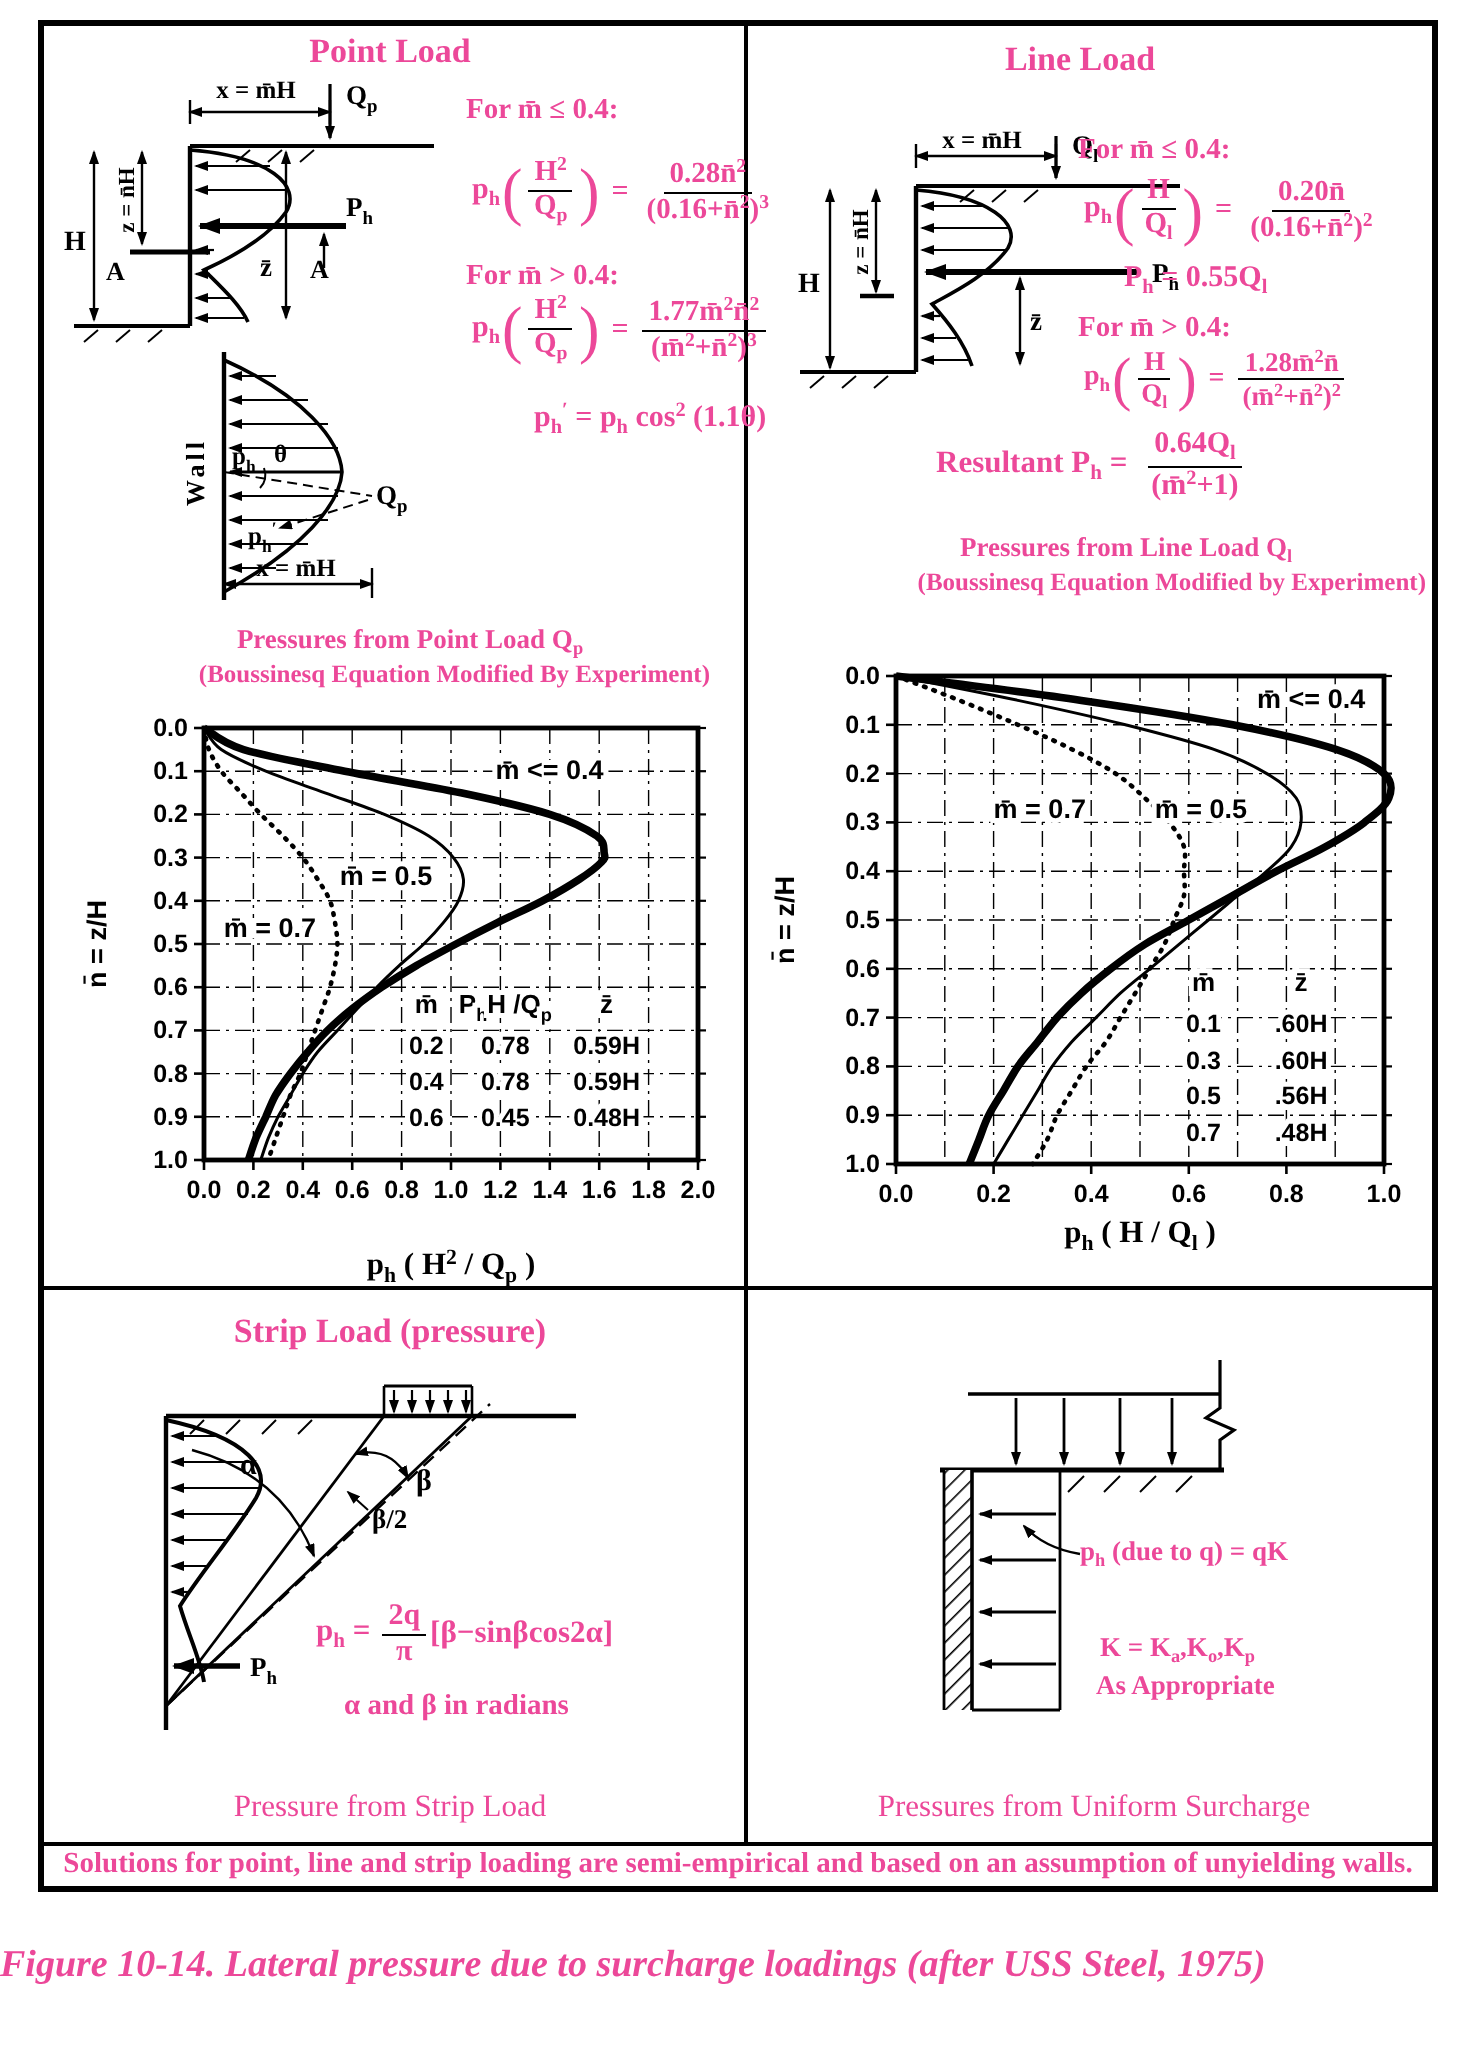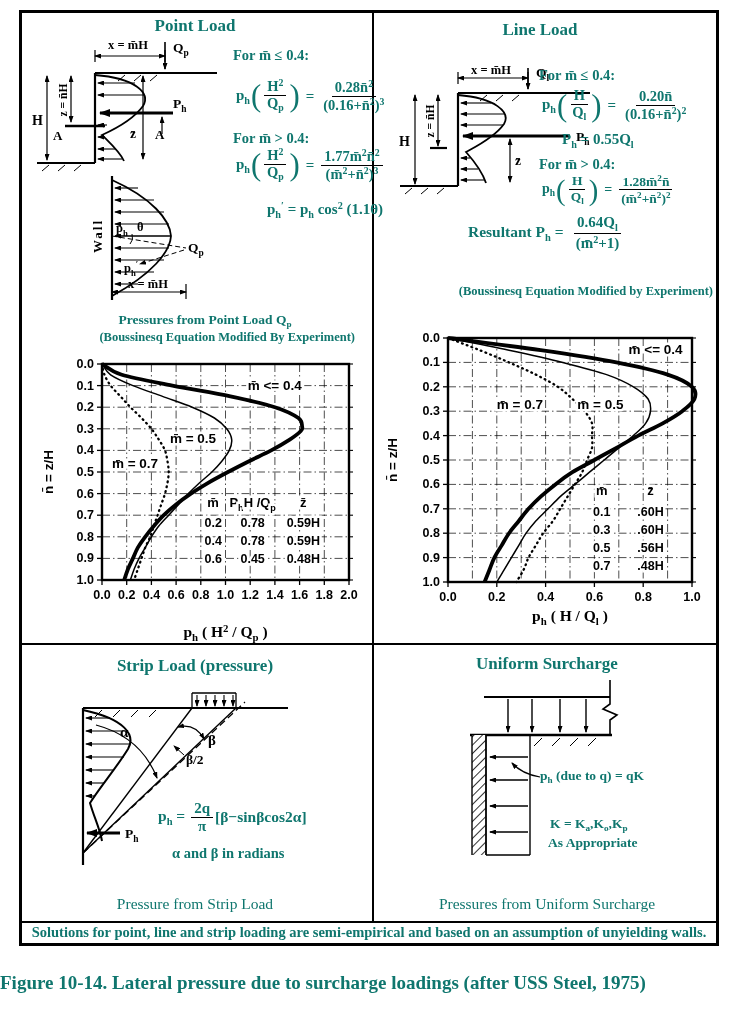--- a/index.html
+++ b/index.html
@@ -1,16 +1,16 @@
 <!DOCTYPE html>
 <html><head>
 <meta charset="utf-8">
 <style>
   html,body{margin:0;padding:0;background:#fff;}
-  .page{position:relative;width:738px;height:1024px;background:#fff;color:#0f766e;
+  .page{position:relative;width:738px;height:1024px;background:#fff;color:#ec4899;
         font-family:"Liberation Serif",serif;overflow:hidden;}
   .abs{position:absolute;}
   .frame{position:absolute;left:19px;top:10px;width:700px;height:936px;border:3px solid #000;box-sizing:border-box;}
   .vdiv,.hdiv{position:absolute;background:#000;}
   .qtitle{font-weight:bold;font-size:17px;text-align:center;white-space:nowrap;}
   .cond{font-weight:bold;font-size:14.5px;white-space:nowrap;}
   .eq{font-weight:bold;font-size:15px;display:flex;align-items:center;white-space:nowrap;}
   .eq2{font-weight:bold;font-size:15px;white-space:nowrap;}
   .frac{display:inline-flex;flex-direction:column;align-items:center;line-height:1.1;margin:0 2px;text-align:center;font-size:14.5px;}
   .frac .num{border-bottom:1.5px solid #000;padding:0 3px;}
@@ -335,20 +335,21 @@
   </div>
   <div class="abs eq" style="left:468px;top:214px;font-size:15.5px;">
     <span>Resultant P<span class="sb">h</span> =</span>
       <span style="width:8px;"></span>
       <span class="frac" style="font-size:15px;">
         <span class="num">0.64Q<span class="sb">l</span></span>
         <span class="den">(m̄<span class="sp">2</span>+1)</span>
       </span>
   </div>
 
+  <div class="abs ctitle" style="left:413px;top:266px;width:300px;">Pressures from Line Load Q<span class="sb">l</span></div>
   <div class="abs csub" style="left:413px;top:284px;width:300px;">(Boussinesq Equation Modified by Experiment)</div>
   <div class="abs chart" style="left:384px;top:326px;width:332px;height:302px;"><svg width="332" height="302" viewBox="0 0 332 302">
         <line x1="88.4" y1="12" x2="88.4" y2="256" stroke="#000" stroke-width="0.7" stroke-dasharray="8 3 1.5 3"></line>
         <line x1="112.80000000000001" y1="12" x2="112.80000000000001" y2="256" stroke="#000" stroke-width="0.7" stroke-dasharray="8 3 1.5 3"></line>
         <line x1="137.20000000000002" y1="12" x2="137.20000000000002" y2="256" stroke="#000" stroke-width="0.7" stroke-dasharray="8 3 1.5 3"></line>
         <line x1="161.60000000000002" y1="12" x2="161.60000000000002" y2="256" stroke="#000" stroke-width="0.7" stroke-dasharray="8 3 1.5 3"></line>
         <line x1="186" y1="12" x2="186" y2="256" stroke="#000" stroke-width="0.7" stroke-dasharray="8 3 1.5 3"></line>
         <line x1="210.4" y1="12" x2="210.4" y2="256" stroke="#000" stroke-width="0.7" stroke-dasharray="8 3 1.5 3"></line>
         <line x1="234.79999999999998" y1="12" x2="234.79999999999998" y2="256" stroke="#000" stroke-width="0.7" stroke-dasharray="8 3 1.5 3"></line>
         <line x1="259.2" y1="12" x2="259.2" y2="256" stroke="#000" stroke-width="0.7" stroke-dasharray="8 3 1.5 3"></line>
@@ -482,21 +483,20 @@
       <span style="width:4px;"></span>
       <span class="frac" style="font-size:15px;">
         <span class="num">2q</span>
         <span class="den">π</span>
       </span>
       <span>[β−sinβcos2α]</span>
   </div>
   <div class="abs eq2" style="left:172px;top:845px;font-size:14.5px;">α and β in radians</div>
   <div class="abs qcap" style="left:45px;top:895px;width:300px;">Pressure from Strip Load</div>
 
-  <div class="abs qtitle" style="left:397px;top:654px;width:300px;">Uniform Surcharge</div>
 
   <svg class="abs diag" style="left:420px;top:678px;" width="295" height="190" viewBox="0 0 295 190">
     <defs>
       <pattern id="wallhatch" width="6" height="6" patternUnits="userSpaceOnUse" patternTransform="rotate(45)">
         <rect width="6" height="6" fill="#fff"></rect>
         <line x1="0" y1="0" x2="0" y2="6" stroke="#000" stroke-width="1.6"></line>
       </pattern>
     <marker id="ar4" markerWidth="7" markerHeight="5" refX="6" refY="2.5" orient="auto" markerUnits="userSpaceOnUse">
           <path d="M0,0 L7,2.5 L0,5 z" fill="#000"></path>
         </marker>
@@ -528,14 +528,14 @@
     <line class="ln" x1="108" y1="128" x2="70" y2="128" stroke-width="1.4" marker-end="url(#ar4)"></line>
     <line class="ln" x1="108" y1="154" x2="70" y2="154" stroke-width="1.4" marker-end="url(#ar4)"></line>
     <path class="ln" d="M120,99 Q102,96 92,85" stroke-width="1.2" marker-end="url(#ar4)"></path>
   </svg>
   <div class="abs dlabel" style="left:540px;top:768px;">p<span class="sb">h</span> (due to q) =  qK</div>
   <div class="abs dlabel" style="left:550px;top:816px;">K = K<span class="sb">a</span>,K<span class="sb">o</span>,K<span class="sb">p</span></div>
   <div class="abs dlabel" style="left:548px;top:835px;">As Appropriate</div>
   <div class="abs qcap" style="left:397px;top:895px;width:300px;">Pressures from Uniform Surcharge</div>
 
   <div class="abs foot" style="left:22px;top:924px;width:694px;">Solutions for point, line and strip loading are semi-empirical and based on an assumption of unyielding walls.</div>
-  <div class="abs figcap" style="left:0px;top:972px;width:590px;">Figure 10-14. Lateral pressure due to surcharge loadings (after USS Steel, 1975)</div>
+  <div class="abs figcap" style="left:0px;top:972px;width:590px;font-style:italic;">Figure 10-14. Lateral pressure due to surcharge loadings (after USS Steel, 1975)</div>
 </div>
 
 </body></html>

